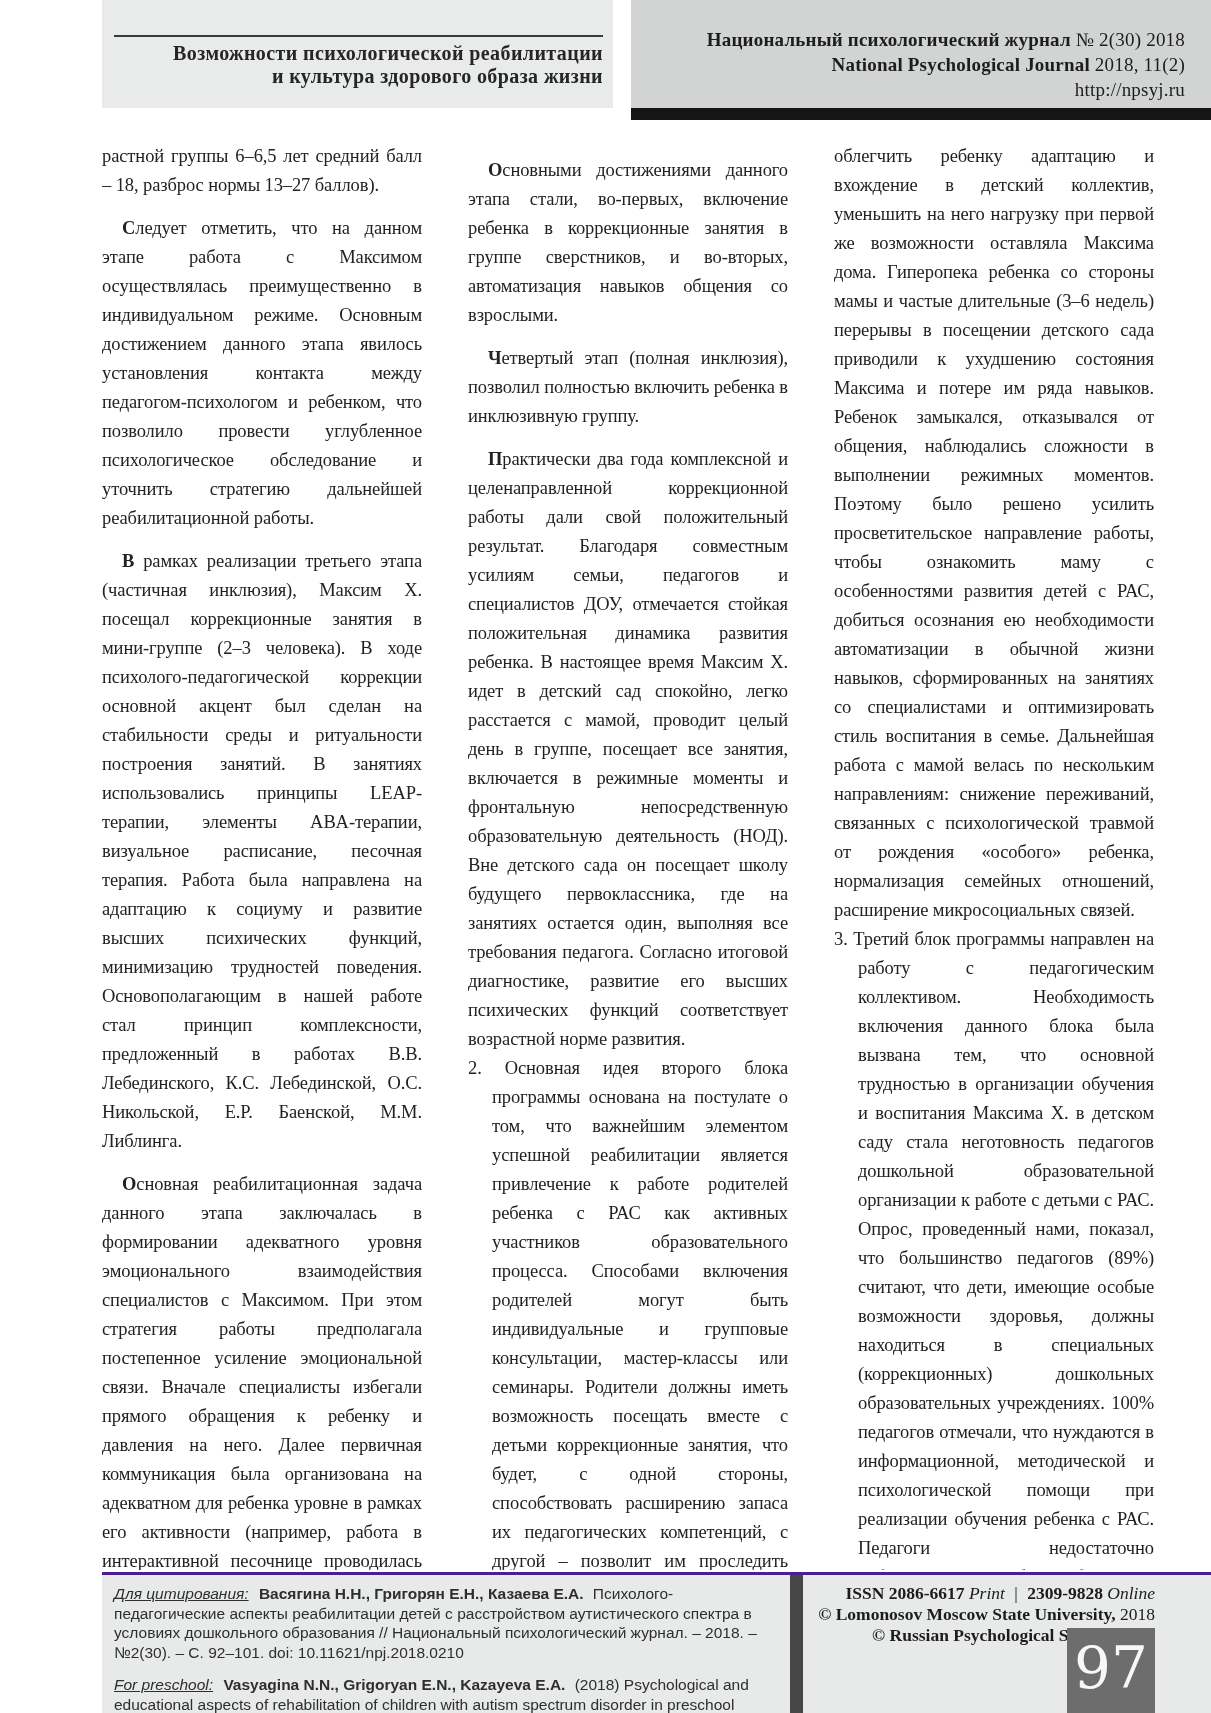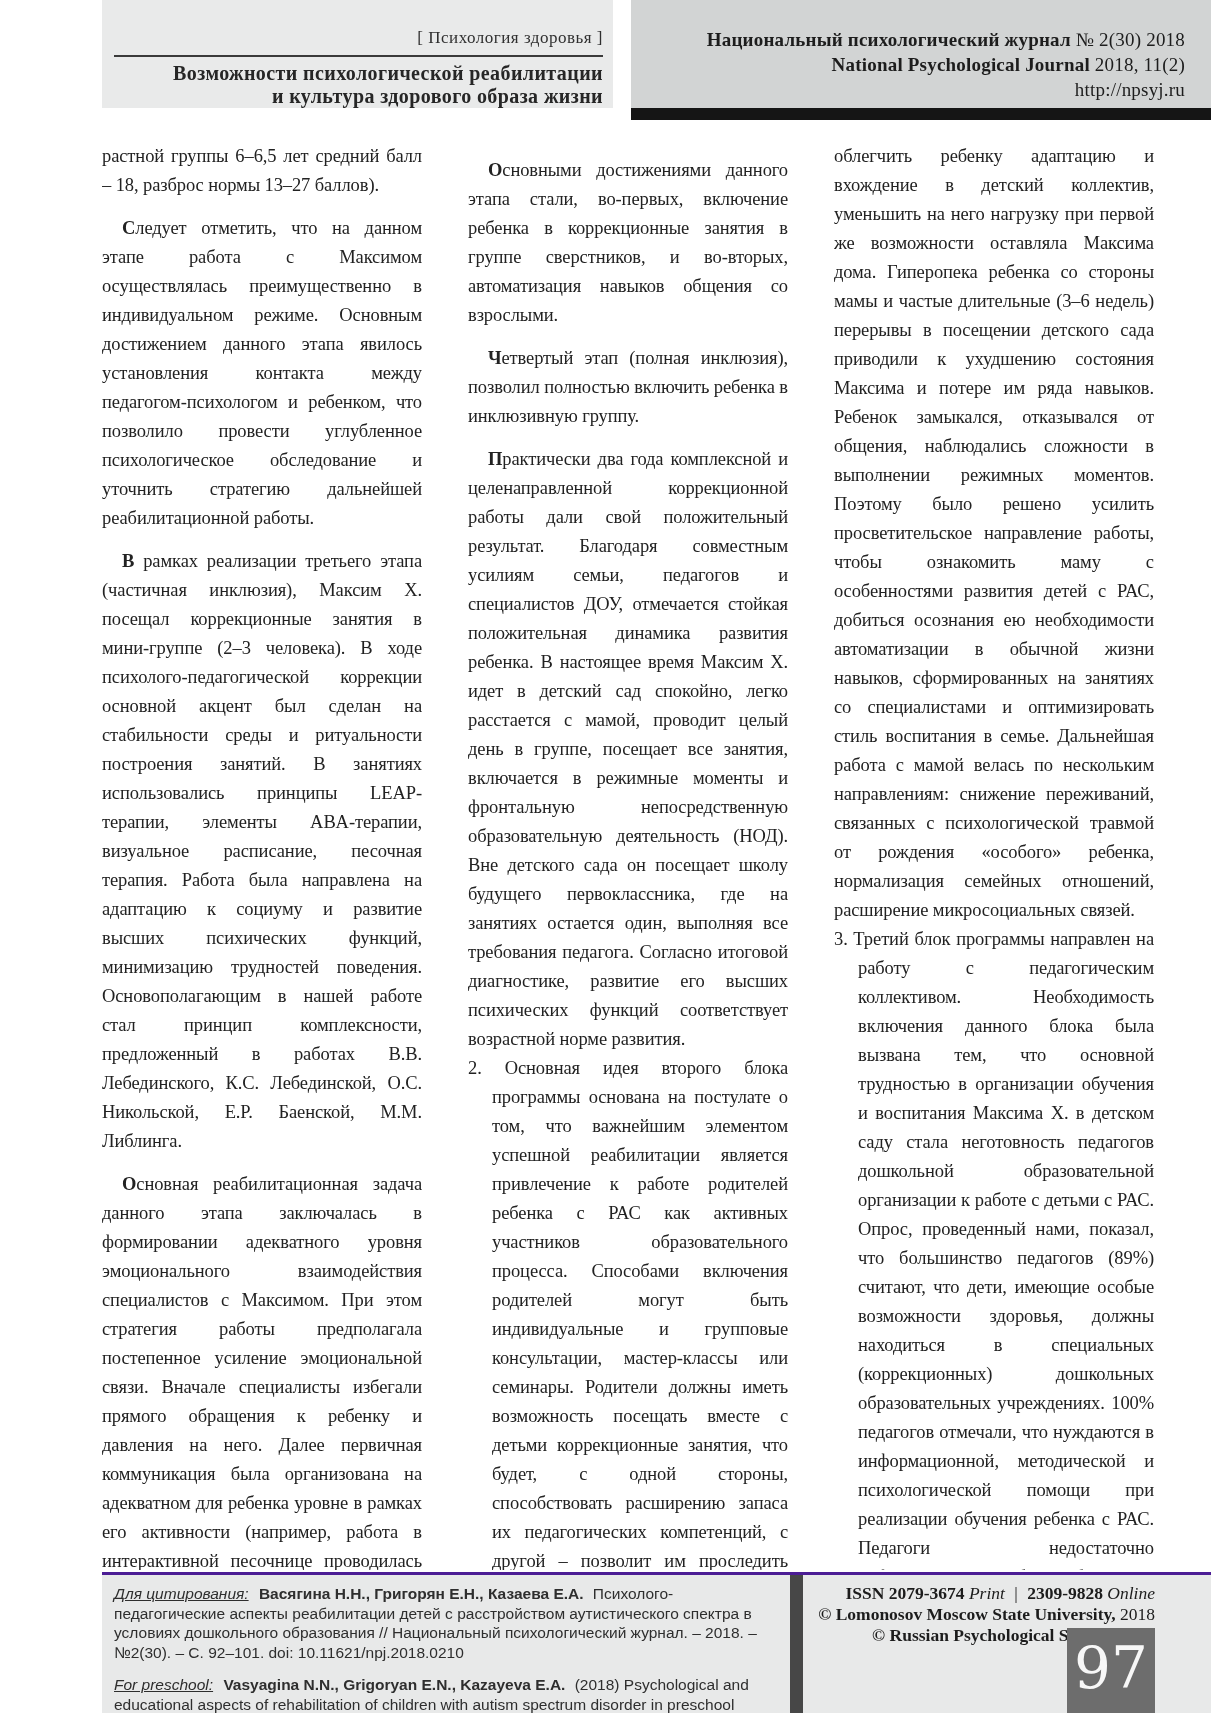--- a/index.html
+++ b/index.html
@@ -47,21 +47,20 @@
   .page-num-box{position:absolute;right:56px;top:53px;width:88px;height:88px;background:#6d6d6d;
                 color:#f7f7f7;font-family:"DejaVu Serif", serif;font-size:58px;font-weight:normal;
                 text-align:center;line-height:80px;}
 </style>
 </head>
 <body>
 
 <div class="page">
 
   <div class="header-left">
-    <div class="rubric">[ Психология здоровья ]</div>
     <div class="rubric-rule"></div>
     <div class="article-title">
       <span>Возможности психологической реабилитации</span><br>
       <span>и культура здорового образа жизни</span>
     </div>
   </div>
 
   <div class="header-right">
     <div class="jline">
       <b>Национальный психологический журнал</b>
@@ -107,21 +106,21 @@
         <span class="cit-label">For preschool:</span>
         <span class="cit-authors">Vasyagina N.N., Grigoryan E.N., Kazayeva E.A.</span>
         <span>(2018) Psychological and educational aspects of rehabilitation of children with autism spectrum disorder in preschool education. National Psychological Journal,</span>
         
         
       </p>
     </div>
     <div class="footer-sep"></div>
     <div class="footer-right">
       <div class="issn-line">
-        <b>ISSN 2079-3674</b>
+        <b>ISSN 2086-6617</b>
         <span class="issn-italic">Print</span>
         <span class="issn-sep">|</span>
         <b>2309-9828</b>
         <span class="issn-italic">Online</span>
       </div>
       <div class="copy-line">
         <b>© Lomonosov Moscow State University,</b>
         <span>2018</span>
       </div>
       <div class="copy-line">

